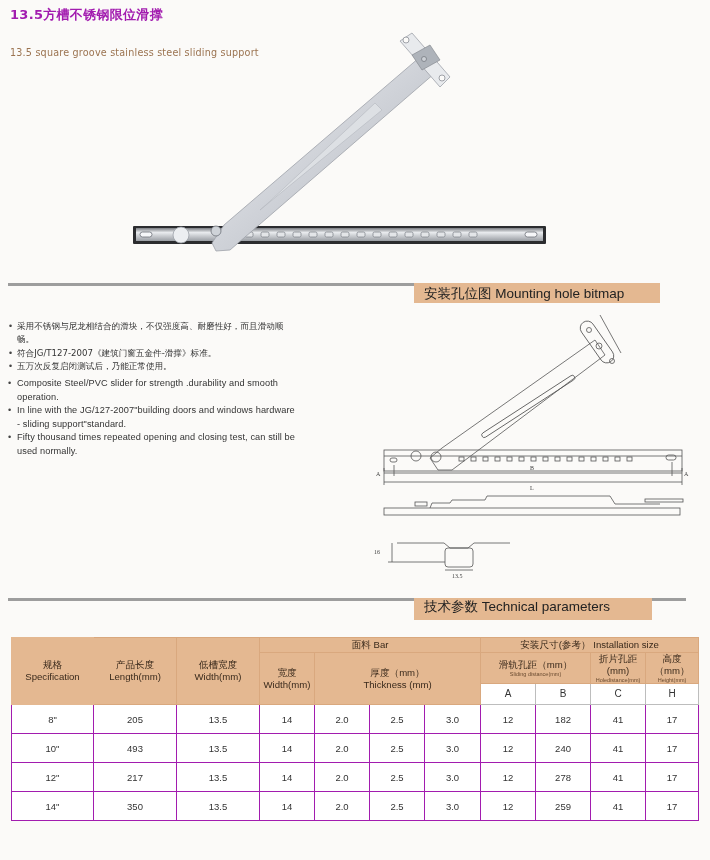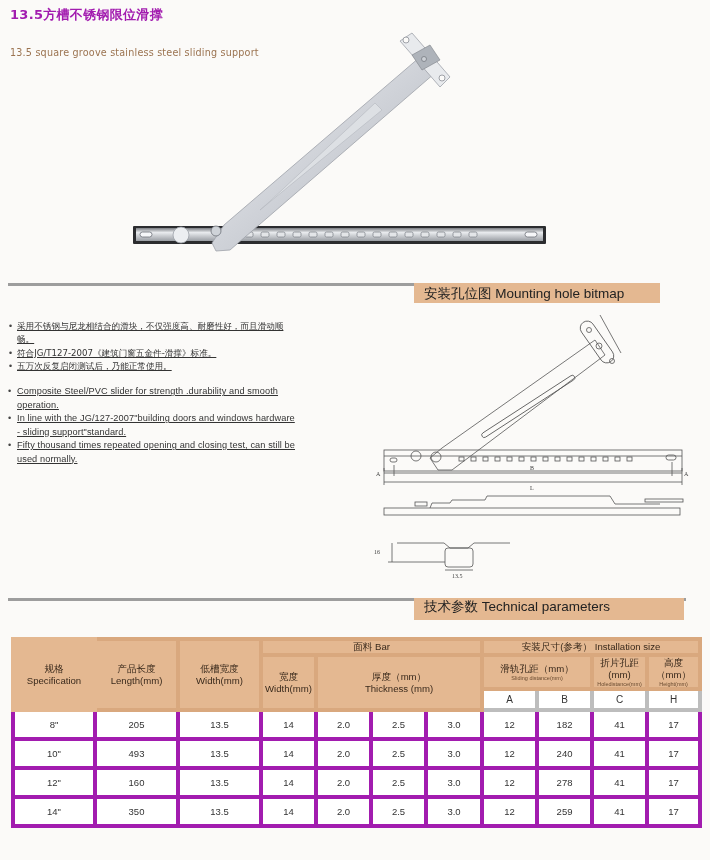--- a/index.html
+++ b/index.html
@@ -9,31 +9,31 @@
   .title-block { position: absolute; left: 10px; top: 7px; }
   .title-cn { font-size: 13px; font-weight: bold; color: #a21caf; letter-spacing: 0.3px; line-height: 16px; }
   .title-en { font-size: 9.6px; color: #9b7350; letter-spacing: 0.2px; line-height: 12px; margin-top: 24px; }
 
   .photo { position: absolute; left: 120px; top: 25px; width: 460px; height: 240px; }
 
   .section-rule { position: absolute; left: 8px; height: 3px; background: #9d9d9d; }
   .section-tab { position: absolute; background: #e4b891; color: #222; font-family: "Liberation Sans", sans-serif; font-size: 13.5px; padding: 0 0 0 10px; line-height: 22px; white-space: nowrap; }
 
   .features { position: absolute; left: 8px; top: 320px; width: 290px; font-size: 8.6px; line-height: 13.3px; color: #333; }
-  .features ul { list-style: none; text-decoration: underline; }
+  .features ul { list-style: none; }
   .features li { position: relative; padding-left: 9px; }
   .features li::before { content: "•"; position: absolute; left: 0; top: 0; color: #444; }
   .features .cn li { font-size: 8.6px; }
-  .features .en { margin-top: 12px; }
+  .features .en { margin-top: 4px; }
   .features .en li { font-family: "Liberation Sans", sans-serif; font-size: 9.2px; line-height: 13.5px; letter-spacing: 0.1px; }
 
   .drawing { position: absolute; left: 370px; top: 310px; width: 330px; height: 270px; }
 
   table.spec { position: absolute; left: 11px; top: 637px; width: 687px; border-collapse: collapse; table-layout: fixed; font-family: "Liberation Sans", sans-serif; }
-  table.spec th, table.spec td { border: 4px solid #a21caf; text-align: center; vertical-align: middle; }
+  table.spec th, table.spec td { border: 1px solid #a21caf; text-align: center; vertical-align: middle; }
   table.spec th { background: #e4b891; color: #3a2a1c; font-weight: normal; font-size: 9.6px; line-height: 12px; border-color: #e4b891; }
   table.spec th.light { border-color: #d9a87e; }
   table.spec th.abh { background: #fff; color: #333; border-color: #bdbdbd; font-size: 10px; height: 21px; }
   table.spec td { background: #fff; font-size: 9.5px; color: #333; height: 29px; }
   .sub { display: block; font-size: 5.5px; line-height: 6px; color: #6a4b30; }
   .bar-h { font-size: 9.6px; }
 </style>
 </head>
 <body>
 
@@ -167,21 +167,21 @@
     <text x="6" y="166">A</text>
     <text x="314" y="166">A</text>
     <text x="160" y="160">B</text>
     <text x="160" y="180">L</text>
     <text x="4" y="244">16</text>
     <text x="82" y="268">13.5</text>
   </g>
 </svg>
 
 <div class="section-rule" style="top:598px; width:678px;"></div>
-<div class="section-tab" style="left:414px; top:598px; width:270px; height:22px; line-height:18px;">技术参数 Technical parameters</div>
+<div class="section-tab" style="left:414px; top:598px; width:238px; height:22px; line-height:18px;">技术参数 Technical parameters</div>
 
 <table class="spec">
   <colgroup>
     <col style="width:82px">
       <col style="width:83px">
       <col style="width:83px">
       <col style="width:55px">
     <col style="width:55px">
       <col style="width:55px">
       <col style="width:56px">
@@ -250,21 +250,21 @@
       <td>2.0</td>
       <td>2.5</td>
       <td>3.0</td>
       <td>12</td>
       <td>240</td>
       <td>41</td>
       <td>17</td>
     </tr>
     <tr>
       <td>12"</td>
-      <td>160</td>
+      <td>217</td>
       <td>13.5</td>
       <td>14</td>
       <td>2.0</td>
       <td>2.5</td>
       <td>3.0</td>
       <td>12</td>
       <td>278</td>
       <td>41</td>
       <td>17</td>
     </tr>

